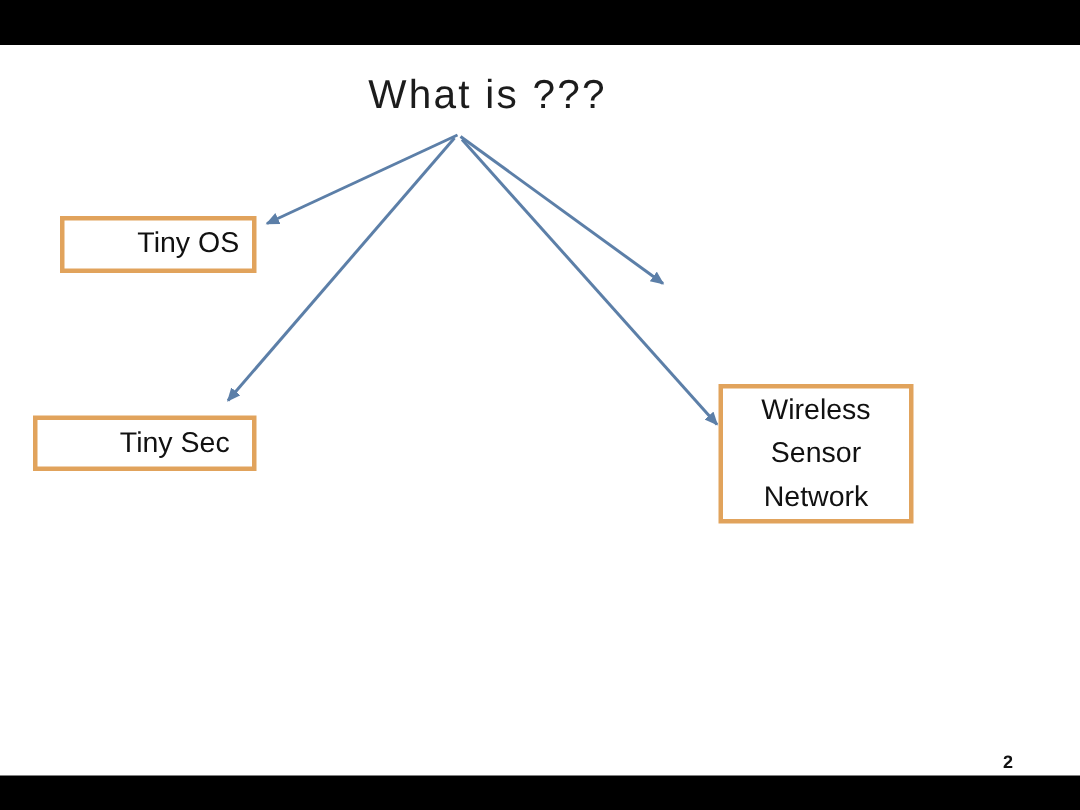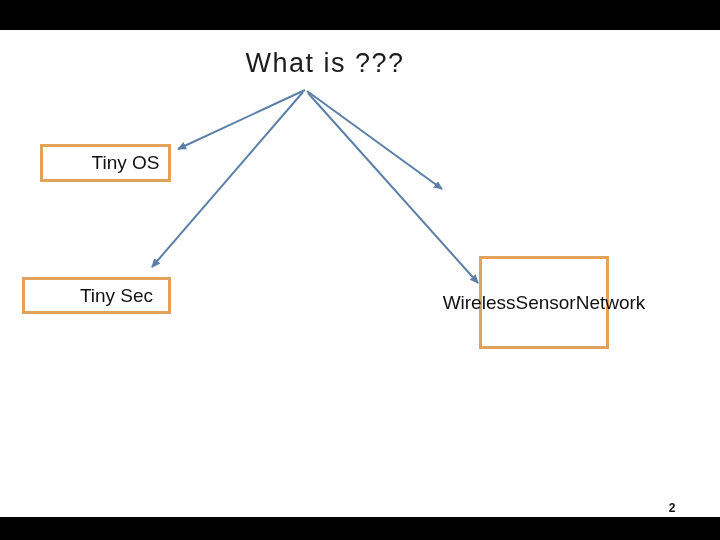--- a/index.html
+++ b/index.html
@@ -48,21 +48,21 @@
     align-items:center;
     justify-content:center;
     font-size:19px;
     box-sizing:border-box;
     text-align:center;
     padding-left:40px;
   }
   .node.tiny-os{left:40px;top:144px;width:131px;height:38px;}
   .node.link-layer{left:444px;top:176px;width:127px;height:37px;}
   .node.tiny-sec{left:22px;top:277px;width:149px;height:37px;}
-  .node.wsn{left:479px;top:256px;width:130px;height:93px;flex-direction:row;line-height:29px;padding:2px 0;}
+  .node.wsn{left:479px;top:256px;width:130px;height:93px;flex-direction:column;line-height:29px;padding:2px 0;}
   .link-text{
     color:var(--hyperlink);
     text-decoration:underline;
     margin-left:6px;
     cursor:pointer;
   }
   .page-number{
     position:absolute;
     left:662px;top:501px;
     width:20px;

